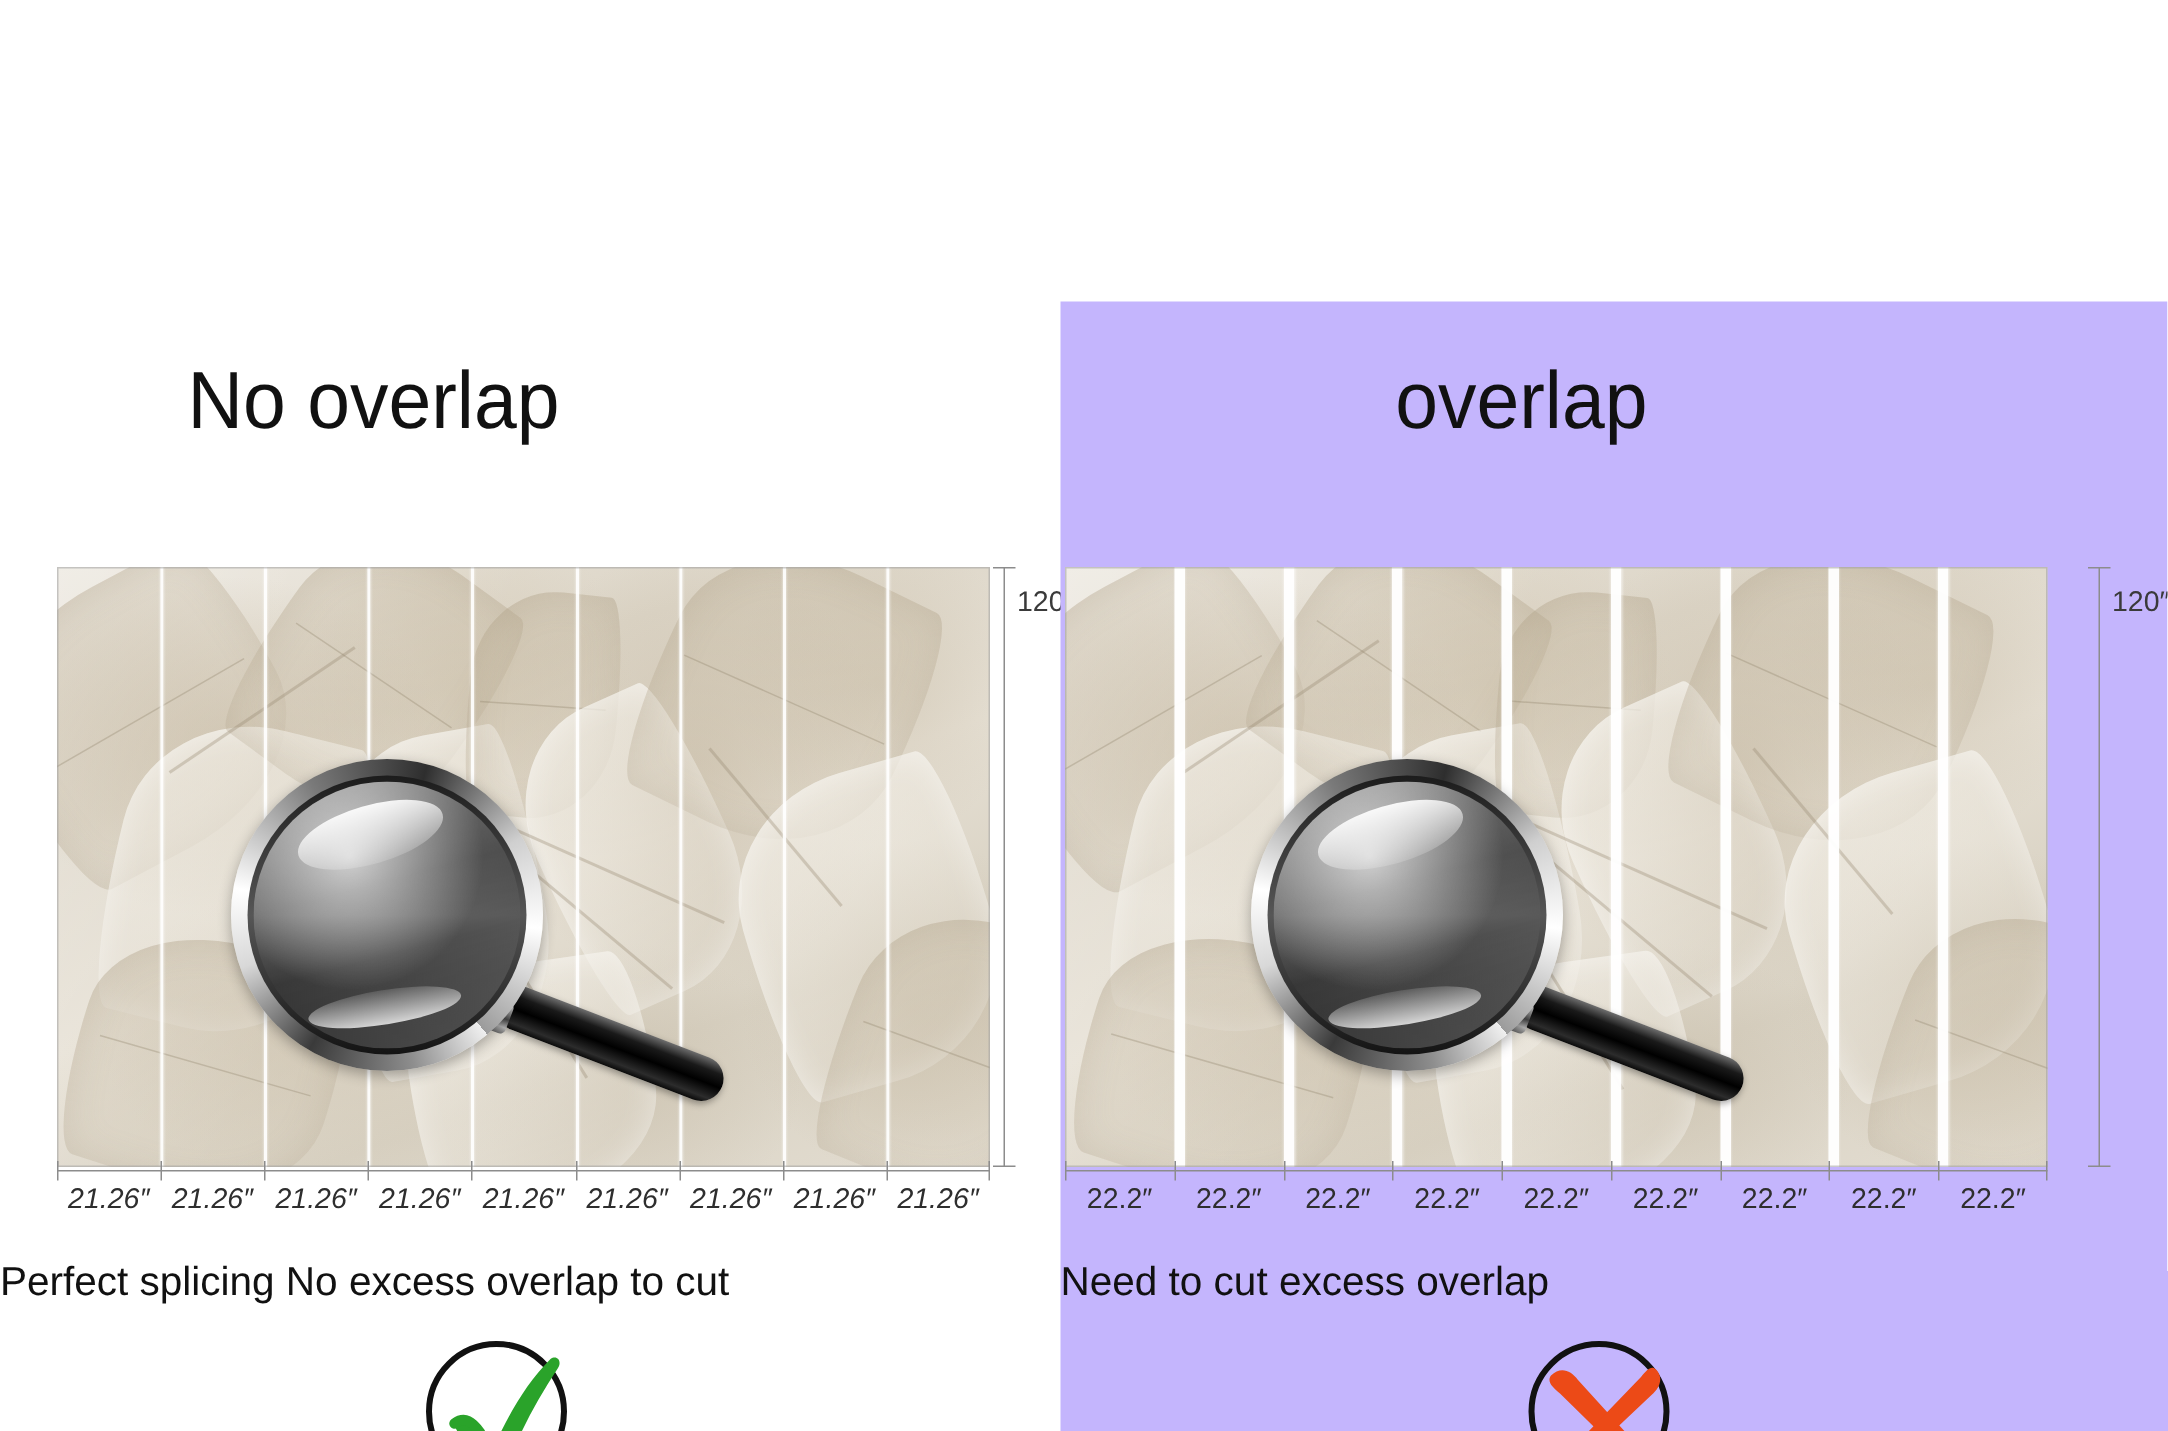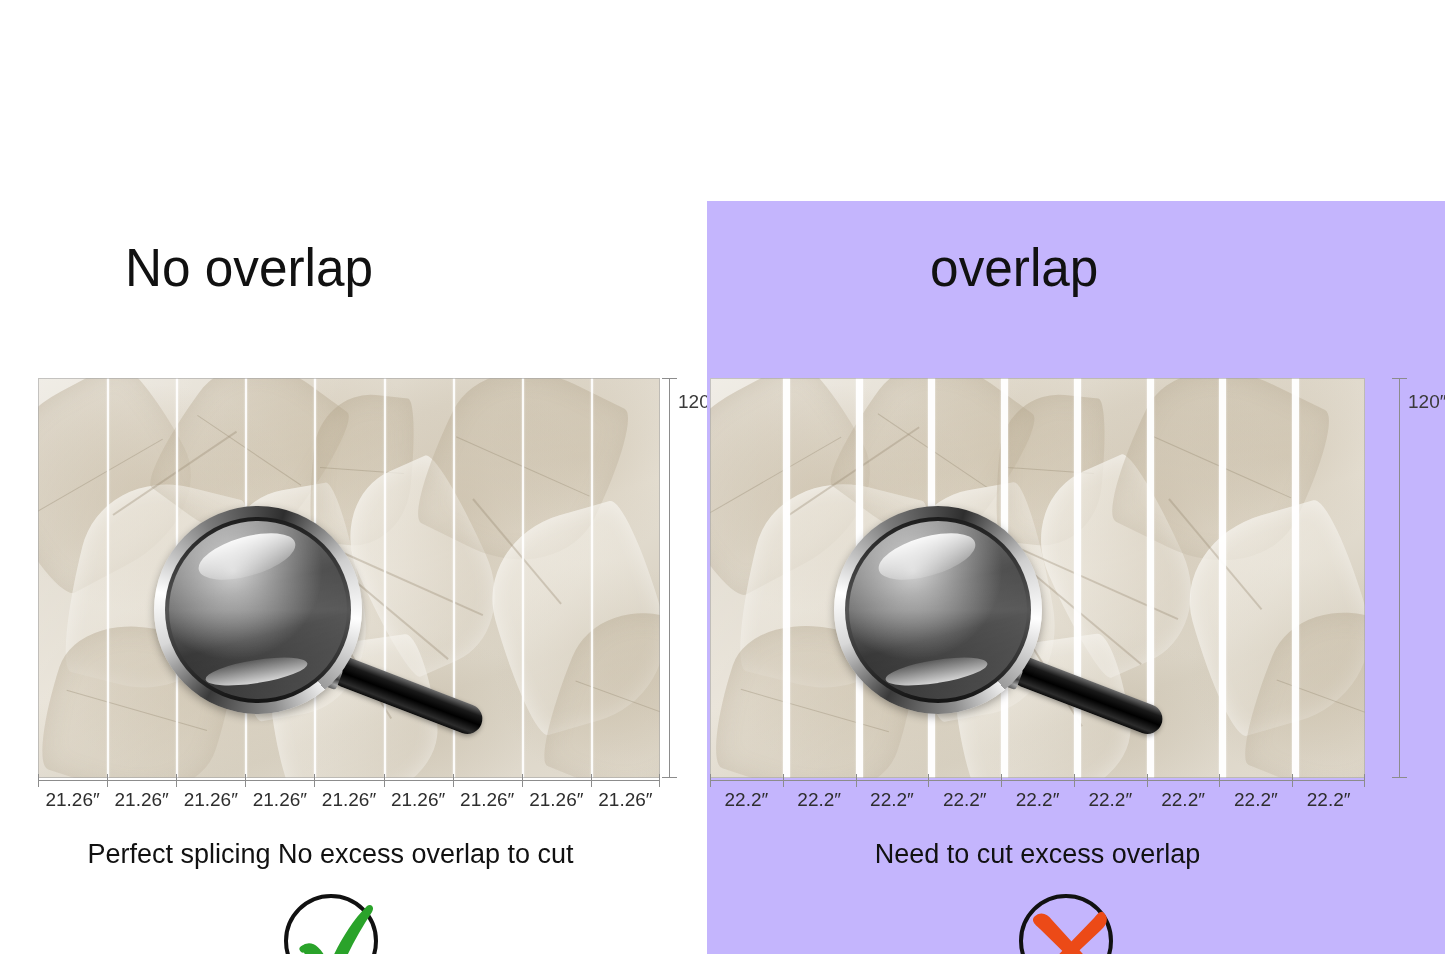--- a/index.html
+++ b/index.html
@@ -263,21 +263,20 @@
     width: 1px; height: 13px;
     background: #8c8c8c;
   }
   .dim-cell::before { left: 0; }
   .dim-cell:last-child::after { right: 0; }
 
   
   .caption {
     position: absolute;
     width: 100%;
-    text-align: center;
     font-size: 27px;
     color: #111111;
     line-height: 1.2;
   }
   #panel-left  .caption { top: 637px; padding-right: 46px; }
   #panel-right .caption { top: 637px; padding-right: 77px; }
 
   
   .verdict {
     position: absolute;
@@ -350,21 +349,21 @@
             </div>
           </div>
         </div>
 
         <div class="mural-border"></div>
       </div>
 
       <div class="dim-v" style="left:669px;"></div>
       <div class="dim-v-label" style="left:678px;">120″</div>
 
-      <div class="dim-h" style="left:38px; top:579px; width:622px;">
+      <div class="dim-h" style="left:38px; top:579px; width:622px;font-style:italic;">
         <div class="dim-cell">21.26″</div>
         <div class="dim-cell">21.26″</div>
         <div class="dim-cell">21.26″</div>
         <div class="dim-cell">21.26″</div>
         <div class="dim-cell">21.26″</div>
         <div class="dim-cell">21.26″</div>
         <div class="dim-cell">21.26″</div>
         <div class="dim-cell">21.26″</div>
         <div class="dim-cell">21.26″</div>
       </div>

